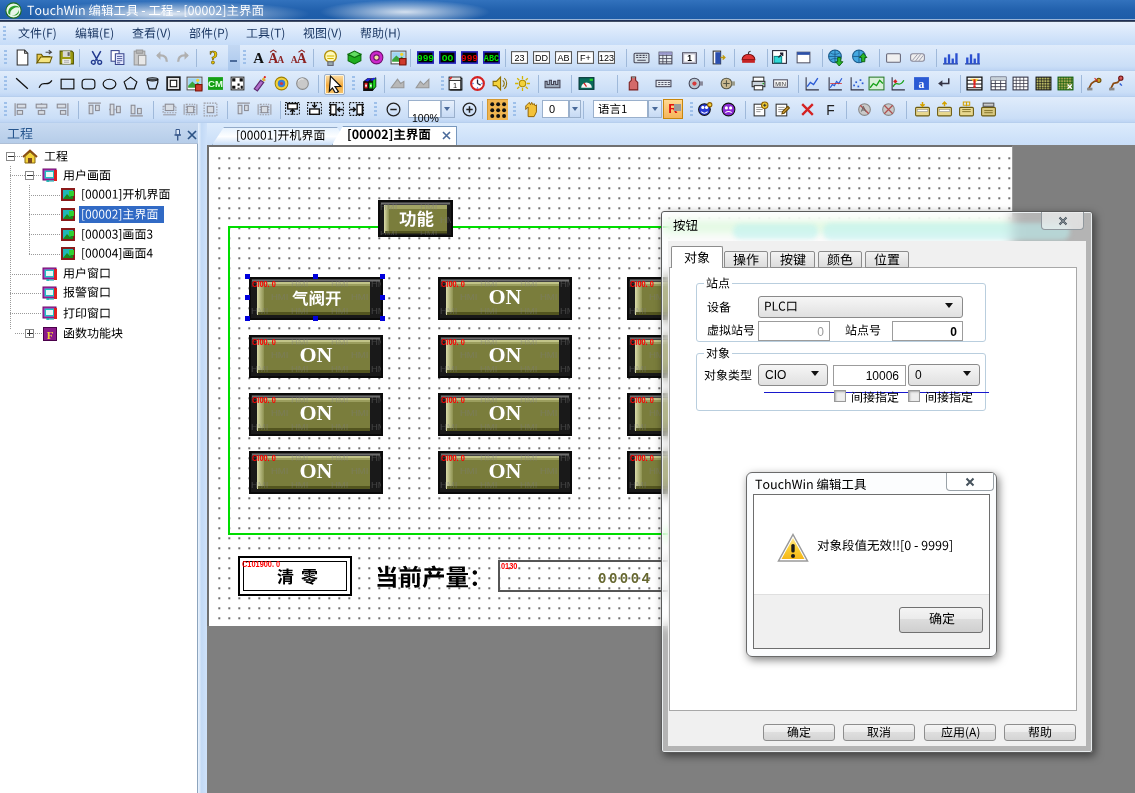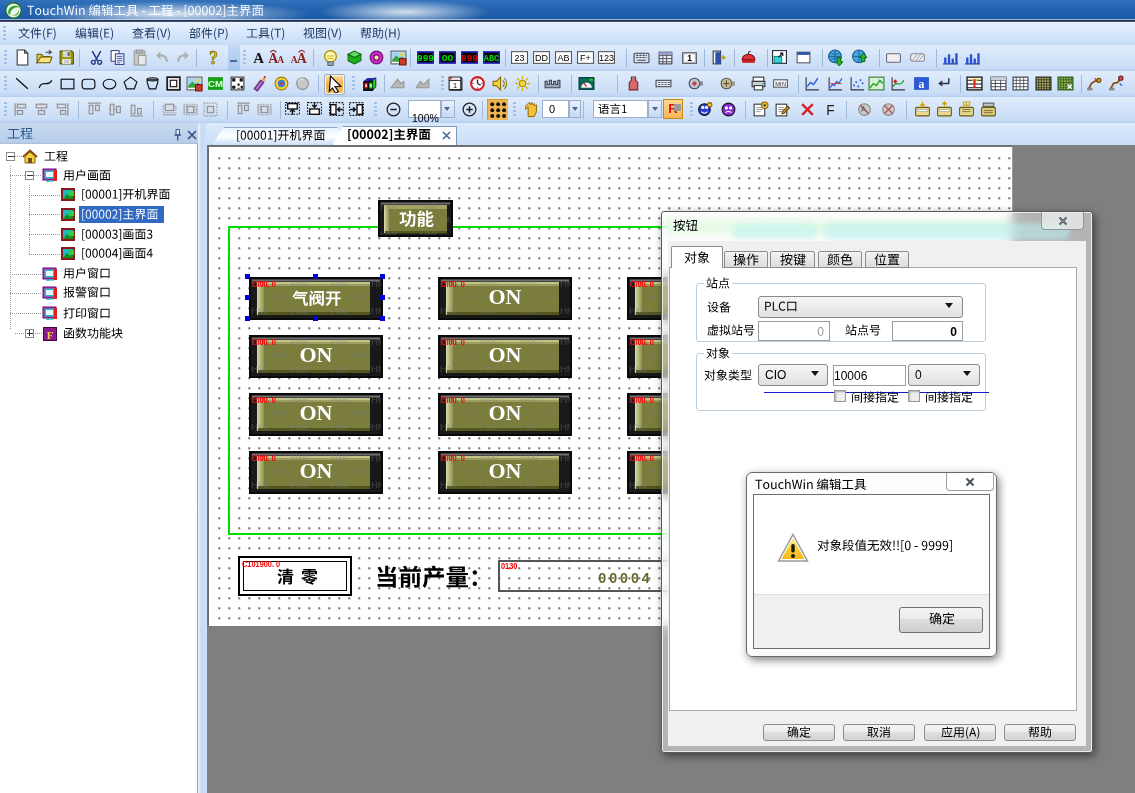--- a/index.html
+++ b/index.html
@@ -977,21 +977,21 @@
 <div class="abs groupbox" style="left:696px;top:353px;width:290px;height:58px"></div>
 <div class="abs" style="left:704px;top:347px;width:28px;height:12px;background:#fff"></div>
 <svg style="position:absolute;left:706px;top:347px;overflow:visible;" width="26" height="15">
     <path transform="translate(0,10.6)" d="M6 -4.7C6.6 -3.9 7.1 -2.7 7.3 -2L8.1 -2.4C7.9 -3.1 7.3 -4.2 6.8 -5.1ZM1.1 -5.4C1.8 -4.8 2.6 -4 3.3 -3.2C2.6 -1.7 1.6 -0.5 0.5 0.2C0.8 0.4 1 0.7 1.2 0.9C2.3 0.1 3.2 -1 3.9 -2.4C4.5 -1.8 4.9 -1.1 5.2 -0.6L5.9 -1.2C5.6 -1.9 5 -2.6 4.4 -3.4C4.9 -4.8 5.3 -6.4 5.5 -8.3L4.9 -8.5L4.8 -8.5H0.8V-7.6H4.5C4.4 -6.3 4.1 -5.2 3.7 -4.1C3 -4.8 2.4 -5.4 1.7 -6ZM9.2 -10.1V-7.2H5.8V-6.3H9.2V-0.3C9.2 -0 9.1 0 8.9 0C8.7 0 8 0 7.3 0C7.4 0.3 7.5 0.7 7.6 0.9C8.6 0.9 9.2 0.9 9.6 0.8C9.9 0.6 10.1 0.3 10.1 -0.3V-6.3H11.5V-7.2H10.1V-10.1Z M16.1 -10.1C15.4 -9.1 14.2 -8 12.6 -7.1C12.8 -7 13.1 -6.7 13.2 -6.5C13.5 -6.6 13.7 -6.7 13.9 -6.9V-4.9H15.9C15 -4.4 14 -4 12.8 -3.7C12.9 -3.6 13.2 -3.2 13.2 -3C14.4 -3.4 15.5 -3.8 16.5 -4.4C16.8 -4.2 17.1 -4 17.3 -3.8C16.3 -3.1 14.6 -2.4 13.2 -2.1C13.3 -2 13.6 -1.7 13.7 -1.5C15 -1.8 16.7 -2.6 17.7 -3.4C17.9 -3.1 18.1 -2.9 18.2 -2.7C17 -1.7 14.8 -0.8 13 -0.4C13.2 -0.2 13.4 0.1 13.5 0.3C15.2 -0.2 17.2 -1.1 18.6 -2.1C18.9 -1.2 18.7 -0.5 18.2 -0.2C18 0 17.7 0 17.4 0C17.1 0 16.7 0 16.3 -0C16.4 0.2 16.5 0.6 16.5 0.8C16.9 0.8 17.3 0.8 17.6 0.8C18.1 0.8 18.4 0.8 18.8 0.5C19.6 -0 19.8 -1.2 19.3 -2.5L19.9 -2.8C20.4 -1.7 21.4 -0.4 22.8 0.3C23 0.1 23.2 -0.3 23.4 -0.4C22.1 -1 21.1 -2.2 20.6 -3.2C21.2 -3.5 21.8 -3.9 22.3 -4.2L21.6 -4.8C20.9 -4.2 19.8 -3.6 18.9 -3.1C18.5 -3.8 17.9 -4.4 17.1 -4.9L17.2 -4.9H22.2V-7.6H19C19.3 -8 19.7 -8.5 19.9 -8.9L19.3 -9.3L19.2 -9.3H16.5C16.7 -9.5 16.9 -9.7 17 -9.9ZM15.9 -8.6H18.6C18.4 -8.2 18.2 -7.9 17.9 -7.6H14.9C15.3 -7.9 15.6 -8.2 15.9 -8.6ZM14.8 -6.9H17.9C17.7 -6.4 17.3 -6 16.9 -5.6H14.8ZM18.8 -6.9H21.3V-5.6H17.9C18.3 -6 18.5 -6.5 18.8 -6.9Z" fill="#000"></path>
   </svg>
 <svg style="position:absolute;left:704px;top:369px;overflow:visible;" width="50" height="15">
     <path transform="translate(0,10.6)" d="M6 -4.7C6.6 -3.9 7.1 -2.7 7.3 -2L8.1 -2.4C7.9 -3.1 7.3 -4.2 6.8 -5.1ZM1.1 -5.4C1.8 -4.8 2.6 -4 3.3 -3.2C2.6 -1.7 1.6 -0.5 0.5 0.2C0.8 0.4 1 0.7 1.2 0.9C2.3 0.1 3.2 -1 3.9 -2.4C4.5 -1.8 4.9 -1.1 5.2 -0.6L5.9 -1.2C5.6 -1.9 5 -2.6 4.4 -3.4C4.9 -4.8 5.3 -6.4 5.5 -8.3L4.9 -8.5L4.8 -8.5H0.8V-7.6H4.5C4.4 -6.3 4.1 -5.2 3.7 -4.1C3 -4.8 2.4 -5.4 1.7 -6ZM9.2 -10.1V-7.2H5.8V-6.3H9.2V-0.3C9.2 -0 9.1 0 8.9 0C8.7 0 8 0 7.3 0C7.4 0.3 7.5 0.7 7.6 0.9C8.6 0.9 9.2 0.9 9.6 0.8C9.9 0.6 10.1 0.3 10.1 -0.3V-6.3H11.5V-7.2H10.1V-10.1Z M16.1 -10.1C15.4 -9.1 14.2 -8 12.6 -7.1C12.8 -7 13.1 -6.7 13.2 -6.5C13.5 -6.6 13.7 -6.7 13.9 -6.9V-4.9H15.9C15 -4.4 14 -4 12.8 -3.7C12.9 -3.6 13.2 -3.2 13.2 -3C14.4 -3.4 15.5 -3.8 16.5 -4.4C16.8 -4.2 17.1 -4 17.3 -3.8C16.3 -3.1 14.6 -2.4 13.2 -2.1C13.3 -2 13.6 -1.7 13.7 -1.5C15 -1.8 16.7 -2.6 17.7 -3.4C17.9 -3.1 18.1 -2.9 18.2 -2.7C17 -1.7 14.8 -0.8 13 -0.4C13.2 -0.2 13.4 0.1 13.5 0.3C15.2 -0.2 17.2 -1.1 18.6 -2.1C18.9 -1.2 18.7 -0.5 18.2 -0.2C18 0 17.7 0 17.4 0C17.1 0 16.7 0 16.3 -0C16.4 0.2 16.5 0.6 16.5 0.8C16.9 0.8 17.3 0.8 17.6 0.8C18.1 0.8 18.4 0.8 18.8 0.5C19.6 -0 19.8 -1.2 19.3 -2.5L19.9 -2.8C20.4 -1.7 21.4 -0.4 22.8 0.3C23 0.1 23.2 -0.3 23.4 -0.4C22.1 -1 21.1 -2.2 20.6 -3.2C21.2 -3.5 21.8 -3.9 22.3 -4.2L21.6 -4.8C20.9 -4.2 19.8 -3.6 18.9 -3.1C18.5 -3.8 17.9 -4.4 17.1 -4.9L17.2 -4.9H22.2V-7.6H19C19.3 -8 19.7 -8.5 19.9 -8.9L19.3 -9.3L19.2 -9.3H16.5C16.7 -9.5 16.9 -9.7 17 -9.9ZM15.9 -8.6H18.6C18.4 -8.2 18.2 -7.9 17.9 -7.6H14.9C15.3 -7.9 15.6 -8.2 15.9 -8.6ZM14.8 -6.9H17.9C17.7 -6.4 17.3 -6 16.9 -5.6H14.8ZM18.8 -6.9H21.3V-5.6H17.9C18.3 -6 18.5 -6.5 18.8 -6.9Z M33 -9.9C32.7 -9.4 32.1 -8.6 31.7 -8.2L32.5 -7.9C32.9 -8.3 33.4 -9 33.9 -9.6ZM26.2 -9.5C26.7 -9 27.2 -8.3 27.4 -7.8L28.2 -8.2C28 -8.7 27.4 -9.3 26.9 -9.8ZM29.5 -10.1V-7.7H24.9V-6.9H28.8C27.8 -5.9 26.2 -5.1 24.6 -4.7C24.8 -4.5 25.1 -4.2 25.2 -3.9C26.8 -4.4 28.5 -5.4 29.5 -6.6V-4.5H30.4V-6.3C31.9 -5.6 33.7 -4.6 34.7 -4L35.1 -4.7C34.2 -5.3 32.5 -6.2 31 -6.9H35.2V-7.7H30.4V-10.1ZM29.6 -4.3C29.5 -3.8 29.4 -3.4 29.3 -3H24.8V-2.1H29C28.4 -1 27.2 -0.3 24.6 0.1C24.7 0.3 24.9 0.7 25 1C28 0.4 29.3 -0.6 30 -2.1C30.9 -0.4 32.6 0.6 35 1C35.1 0.7 35.4 0.3 35.6 0.1C33.4 -0.1 31.8 -0.9 30.9 -2.1H35.2V-3H30.3C30.4 -3.4 30.4 -3.8 30.5 -4.3Z M43.6 -9.4V-5.4H44.4V-9.4ZM45.9 -10V-4.6C45.9 -4.5 45.8 -4.4 45.6 -4.4C45.4 -4.4 44.8 -4.4 44.2 -4.4C44.3 -4.2 44.4 -3.9 44.5 -3.6C45.3 -3.6 45.9 -3.6 46.3 -3.8C46.6 -3.9 46.7 -4.1 46.7 -4.6V-10ZM40.7 -8.8V-7.1H39.2V-7.2V-8.8ZM36.8 -7.1V-6.3H38.3C38.1 -5.5 37.7 -4.7 36.7 -4.1C36.9 -4 37.2 -3.6 37.3 -3.5C38.5 -4.2 39 -5.3 39.1 -6.3H40.7V-3.8H41.5V-6.3H42.9V-7.1H41.5V-8.8H42.6V-9.6H37.2V-8.8H38.3V-7.2V-7.1ZM41.6 -4V-2.7H37.8V-1.8H41.6V-0.3H36.6V0.5H47.4V-0.3H42.5V-1.8H46.2V-2.7H42.5V-4Z" fill="#000"></path>
   </svg>
 <div class="abs combo" style="left:758px;top:364px;width:70px;height:22px;font-size:12px;padding:3px 0 0 6px">CIO</div>
 <div class="abs carrow" style="left:811px;top:371px"></div>
-<div class="abs field" style="left:833px;top:365px;width:73px;height:21px;text-align:left;font-size:12px;padding:3px 6px 0 0">10006</div>
+<div class="abs field" style="left:833px;top:365px;width:73px;height:21px;text-align:right;font-size:12px;padding:3px 6px 0 0">10006</div>
 <div class="abs combo" style="left:908px;top:364px;width:72px;height:22px;font-size:12px;padding:3px 0 0 6px">0</div>
 <div class="abs carrow" style="left:963px;top:371px"></div>
 <div class="abs" style="left:764px;top:391.5px;width:225px;height:1.6px;background:#1818cc"></div>
 <div class="abs chk" style="left:834px;top:390px"></div>
 <svg style="position:absolute;left:851px;top:391px;overflow:visible;" width="50" height="15">
     <path transform="translate(0,10.6)" d="M1.1 -7.4V1H2V-7.4ZM1.3 -9.5C1.8 -9 2.4 -8.2 2.7 -7.7L3.5 -8.2C3.2 -8.7 2.5 -9.4 2 -9.9ZM4.5 -3.5H7.4V-1.9H4.5ZM4.5 -5.9H7.4V-4.3H4.5ZM3.7 -6.6V-1.2H8.3V-6.6ZM4.2 -9.4V-8.6H10V-0.1C10 0 10 0.1 9.8 0.1C9.7 0.1 9.2 0.1 8.7 0.1C8.8 0.3 8.9 0.7 9 0.9C9.7 0.9 10.2 0.9 10.5 0.8C10.8 0.6 11 0.4 11 -0.1V-9.4Z M17.5 -7.6C17.8 -7.1 18.2 -6.5 18.3 -6L19.1 -6.4C18.9 -6.8 18.5 -7.4 18.2 -7.9ZM13.9 -10.1V-7.7H12.5V-6.8H13.9V-4.2C13.3 -4 12.8 -3.8 12.3 -3.7L12.6 -2.8L13.9 -3.3V-0.1C13.9 0 13.9 0.1 13.7 0.1C13.6 0.1 13.2 0.1 12.7 0.1C12.8 0.3 12.9 0.7 12.9 0.9C13.6 0.9 14.1 0.9 14.4 0.8C14.6 0.6 14.8 0.4 14.8 -0.1V-3.5L15.9 -3.9L15.8 -4.8L14.8 -4.4V-6.8H16V-7.7H14.8V-10.1ZM18.8 -9.9C19 -9.5 19.2 -9.2 19.4 -8.8H16.6V-8H23.1V-8.8H20.3C20.1 -9.2 19.9 -9.6 19.6 -10ZM21.2 -7.9C21 -7.3 20.6 -6.5 20.2 -6H16.2V-5.2H23.4V-6H21.1C21.4 -6.5 21.8 -7.1 22.1 -7.6ZM21.2 -3.1C20.9 -2.4 20.6 -1.8 20.1 -1.3C19.4 -1.6 18.7 -1.8 18 -2C18.3 -2.4 18.5 -2.7 18.8 -3.1ZM16.8 -1.6C17.6 -1.4 18.4 -1.1 19.3 -0.7C18.4 -0.3 17.3 0 15.8 0.2C16 0.3 16.1 0.7 16.2 0.9C18 0.7 19.2 0.3 20.2 -0.3C21.2 0.1 22 0.6 22.6 1L23.2 0.3C22.6 -0.1 21.8 -0.5 20.9 -0.9C21.5 -1.5 21.8 -2.2 22.1 -3.1H23.6V-3.9H19.2C19.4 -4.3 19.6 -4.7 19.8 -5L18.9 -5.2C18.7 -4.8 18.5 -4.3 18.3 -3.9H16V-3.1H17.8C17.5 -2.6 17.1 -2.1 16.8 -1.6Z M34 -9.4C33.1 -9 31.6 -8.5 30.2 -8.2V-10H29.3V-6.6C29.3 -5.6 29.7 -5.3 31.1 -5.3C31.3 -5.3 33.6 -5.3 33.9 -5.3C35 -5.3 35.3 -5.7 35.5 -7.3C35.2 -7.4 34.8 -7.5 34.6 -7.6C34.6 -6.3 34.5 -6.1 33.8 -6.1C33.3 -6.1 31.5 -6.1 31.1 -6.1C30.3 -6.1 30.2 -6.2 30.2 -6.6V-7.5C31.7 -7.8 33.5 -8.2 34.7 -8.7ZM30.1 -1.6H34.1V-0.3H30.1ZM30.1 -2.3V-3.5H34.1V-2.3ZM29.3 -4.3V0.9H30.1V0.4H34.1V0.9H34.9V-4.3ZM26.2 -10.1V-7.7H24.5V-6.8H26.2V-4.2L24.4 -3.7L24.6 -2.8L26.2 -3.3V-0.1C26.2 0.1 26.1 0.1 26 0.1C25.8 0.1 25.3 0.1 24.8 0.1C24.9 0.4 25 0.7 25.1 0.9C25.9 1 26.3 0.9 26.7 0.8C27 0.6 27.1 0.4 27.1 -0.1V-3.6L28.7 -4.1L28.6 -4.9L27.1 -4.5V-6.8H28.5V-7.7H27.1V-10.1Z M38.7 -4.5C38.4 -2.4 37.8 -0.6 36.4 0.4C36.6 0.5 37 0.8 37.2 1C38 0.3 38.5 -0.6 39 -1.7C40.1 0.3 41.9 0.8 44.4 0.8H47.2C47.2 0.5 47.4 0.1 47.5 -0.1C46.9 -0.1 44.9 -0.1 44.4 -0.1C43.7 -0.1 43.1 -0.2 42.5 -0.3V-2.7H46V-3.5H42.5V-5.5H45.5V-6.4H38.5V-5.5H41.5V-0.5C40.5 -0.9 39.8 -1.6 39.3 -2.9C39.4 -3.4 39.5 -3.9 39.6 -4.4ZM41.1 -9.9C41.3 -9.6 41.5 -9.1 41.7 -8.7H37V-6.1H37.9V-7.9H46.1V-6.1H47V-8.7H42.7C42.6 -9.1 42.3 -9.7 42 -10.2Z" fill="#000"></path>
   </svg>
 <div class="abs chk" style="left:908px;top:390px"></div>
 <svg style="position:absolute;left:925px;top:391px;overflow:visible;" width="50" height="15">
     <path transform="translate(0,10.6)" d="M1.1 -7.4V1H2V-7.4ZM1.3 -9.5C1.8 -9 2.4 -8.2 2.7 -7.7L3.5 -8.2C3.2 -8.7 2.5 -9.4 2 -9.9ZM4.5 -3.5H7.4V-1.9H4.5ZM4.5 -5.9H7.4V-4.3H4.5ZM3.7 -6.6V-1.2H8.3V-6.6ZM4.2 -9.4V-8.6H10V-0.1C10 0 10 0.1 9.8 0.1C9.7 0.1 9.2 0.1 8.7 0.1C8.8 0.3 8.9 0.7 9 0.9C9.7 0.9 10.2 0.9 10.5 0.8C10.8 0.6 11 0.4 11 -0.1V-9.4Z M17.5 -7.6C17.8 -7.1 18.2 -6.5 18.3 -6L19.1 -6.4C18.9 -6.8 18.5 -7.4 18.2 -7.9ZM13.9 -10.1V-7.7H12.5V-6.8H13.9V-4.2C13.3 -4 12.8 -3.8 12.3 -3.7L12.6 -2.8L13.9 -3.3V-0.1C13.9 0 13.9 0.1 13.7 0.1C13.6 0.1 13.2 0.1 12.7 0.1C12.8 0.3 12.9 0.7 12.9 0.9C13.6 0.9 14.1 0.9 14.4 0.8C14.6 0.6 14.8 0.4 14.8 -0.1V-3.5L15.9 -3.9L15.8 -4.8L14.8 -4.4V-6.8H16V-7.7H14.8V-10.1ZM18.8 -9.9C19 -9.5 19.2 -9.2 19.4 -8.8H16.6V-8H23.1V-8.8H20.3C20.1 -9.2 19.9 -9.6 19.6 -10ZM21.2 -7.9C21 -7.3 20.6 -6.5 20.2 -6H16.2V-5.2H23.4V-6H21.1C21.4 -6.5 21.8 -7.1 22.1 -7.6ZM21.2 -3.1C20.9 -2.4 20.6 -1.8 20.1 -1.3C19.4 -1.6 18.7 -1.8 18 -2C18.3 -2.4 18.5 -2.7 18.8 -3.1ZM16.8 -1.6C17.6 -1.4 18.4 -1.1 19.3 -0.7C18.4 -0.3 17.3 0 15.8 0.2C16 0.3 16.1 0.7 16.2 0.9C18 0.7 19.2 0.3 20.2 -0.3C21.2 0.1 22 0.6 22.6 1L23.2 0.3C22.6 -0.1 21.8 -0.5 20.9 -0.9C21.5 -1.5 21.8 -2.2 22.1 -3.1H23.6V-3.9H19.2C19.4 -4.3 19.6 -4.7 19.8 -5L18.9 -5.2C18.7 -4.8 18.5 -4.3 18.3 -3.9H16V-3.1H17.8C17.5 -2.6 17.1 -2.1 16.8 -1.6Z M34 -9.4C33.1 -9 31.6 -8.5 30.2 -8.2V-10H29.3V-6.6C29.3 -5.6 29.7 -5.3 31.1 -5.3C31.3 -5.3 33.6 -5.3 33.9 -5.3C35 -5.3 35.3 -5.7 35.5 -7.3C35.2 -7.4 34.8 -7.5 34.6 -7.6C34.6 -6.3 34.5 -6.1 33.8 -6.1C33.3 -6.1 31.5 -6.1 31.1 -6.1C30.3 -6.1 30.2 -6.2 30.2 -6.6V-7.5C31.7 -7.8 33.5 -8.2 34.7 -8.7ZM30.1 -1.6H34.1V-0.3H30.1ZM30.1 -2.3V-3.5H34.1V-2.3ZM29.3 -4.3V0.9H30.1V0.4H34.1V0.9H34.9V-4.3ZM26.2 -10.1V-7.7H24.5V-6.8H26.2V-4.2L24.4 -3.7L24.6 -2.8L26.2 -3.3V-0.1C26.2 0.1 26.1 0.1 26 0.1C25.8 0.1 25.3 0.1 24.8 0.1C24.9 0.4 25 0.7 25.1 0.9C25.9 1 26.3 0.9 26.7 0.8C27 0.6 27.1 0.4 27.1 -0.1V-3.6L28.7 -4.1L28.6 -4.9L27.1 -4.5V-6.8H28.5V-7.7H27.1V-10.1Z M38.7 -4.5C38.4 -2.4 37.8 -0.6 36.4 0.4C36.6 0.5 37 0.8 37.2 1C38 0.3 38.5 -0.6 39 -1.7C40.1 0.3 41.9 0.8 44.4 0.8H47.2C47.2 0.5 47.4 0.1 47.5 -0.1C46.9 -0.1 44.9 -0.1 44.4 -0.1C43.7 -0.1 43.1 -0.2 42.5 -0.3V-2.7H46V-3.5H42.5V-5.5H45.5V-6.4H38.5V-5.5H41.5V-0.5C40.5 -0.9 39.8 -1.6 39.3 -2.9C39.4 -3.4 39.5 -3.9 39.6 -4.4ZM41.1 -9.9C41.3 -9.6 41.5 -9.1 41.7 -8.7H37V-6.1H37.9V-7.9H46.1V-6.1H47V-8.7H42.7C42.6 -9.1 42.3 -9.7 42 -10.2Z" fill="#000"></path>

